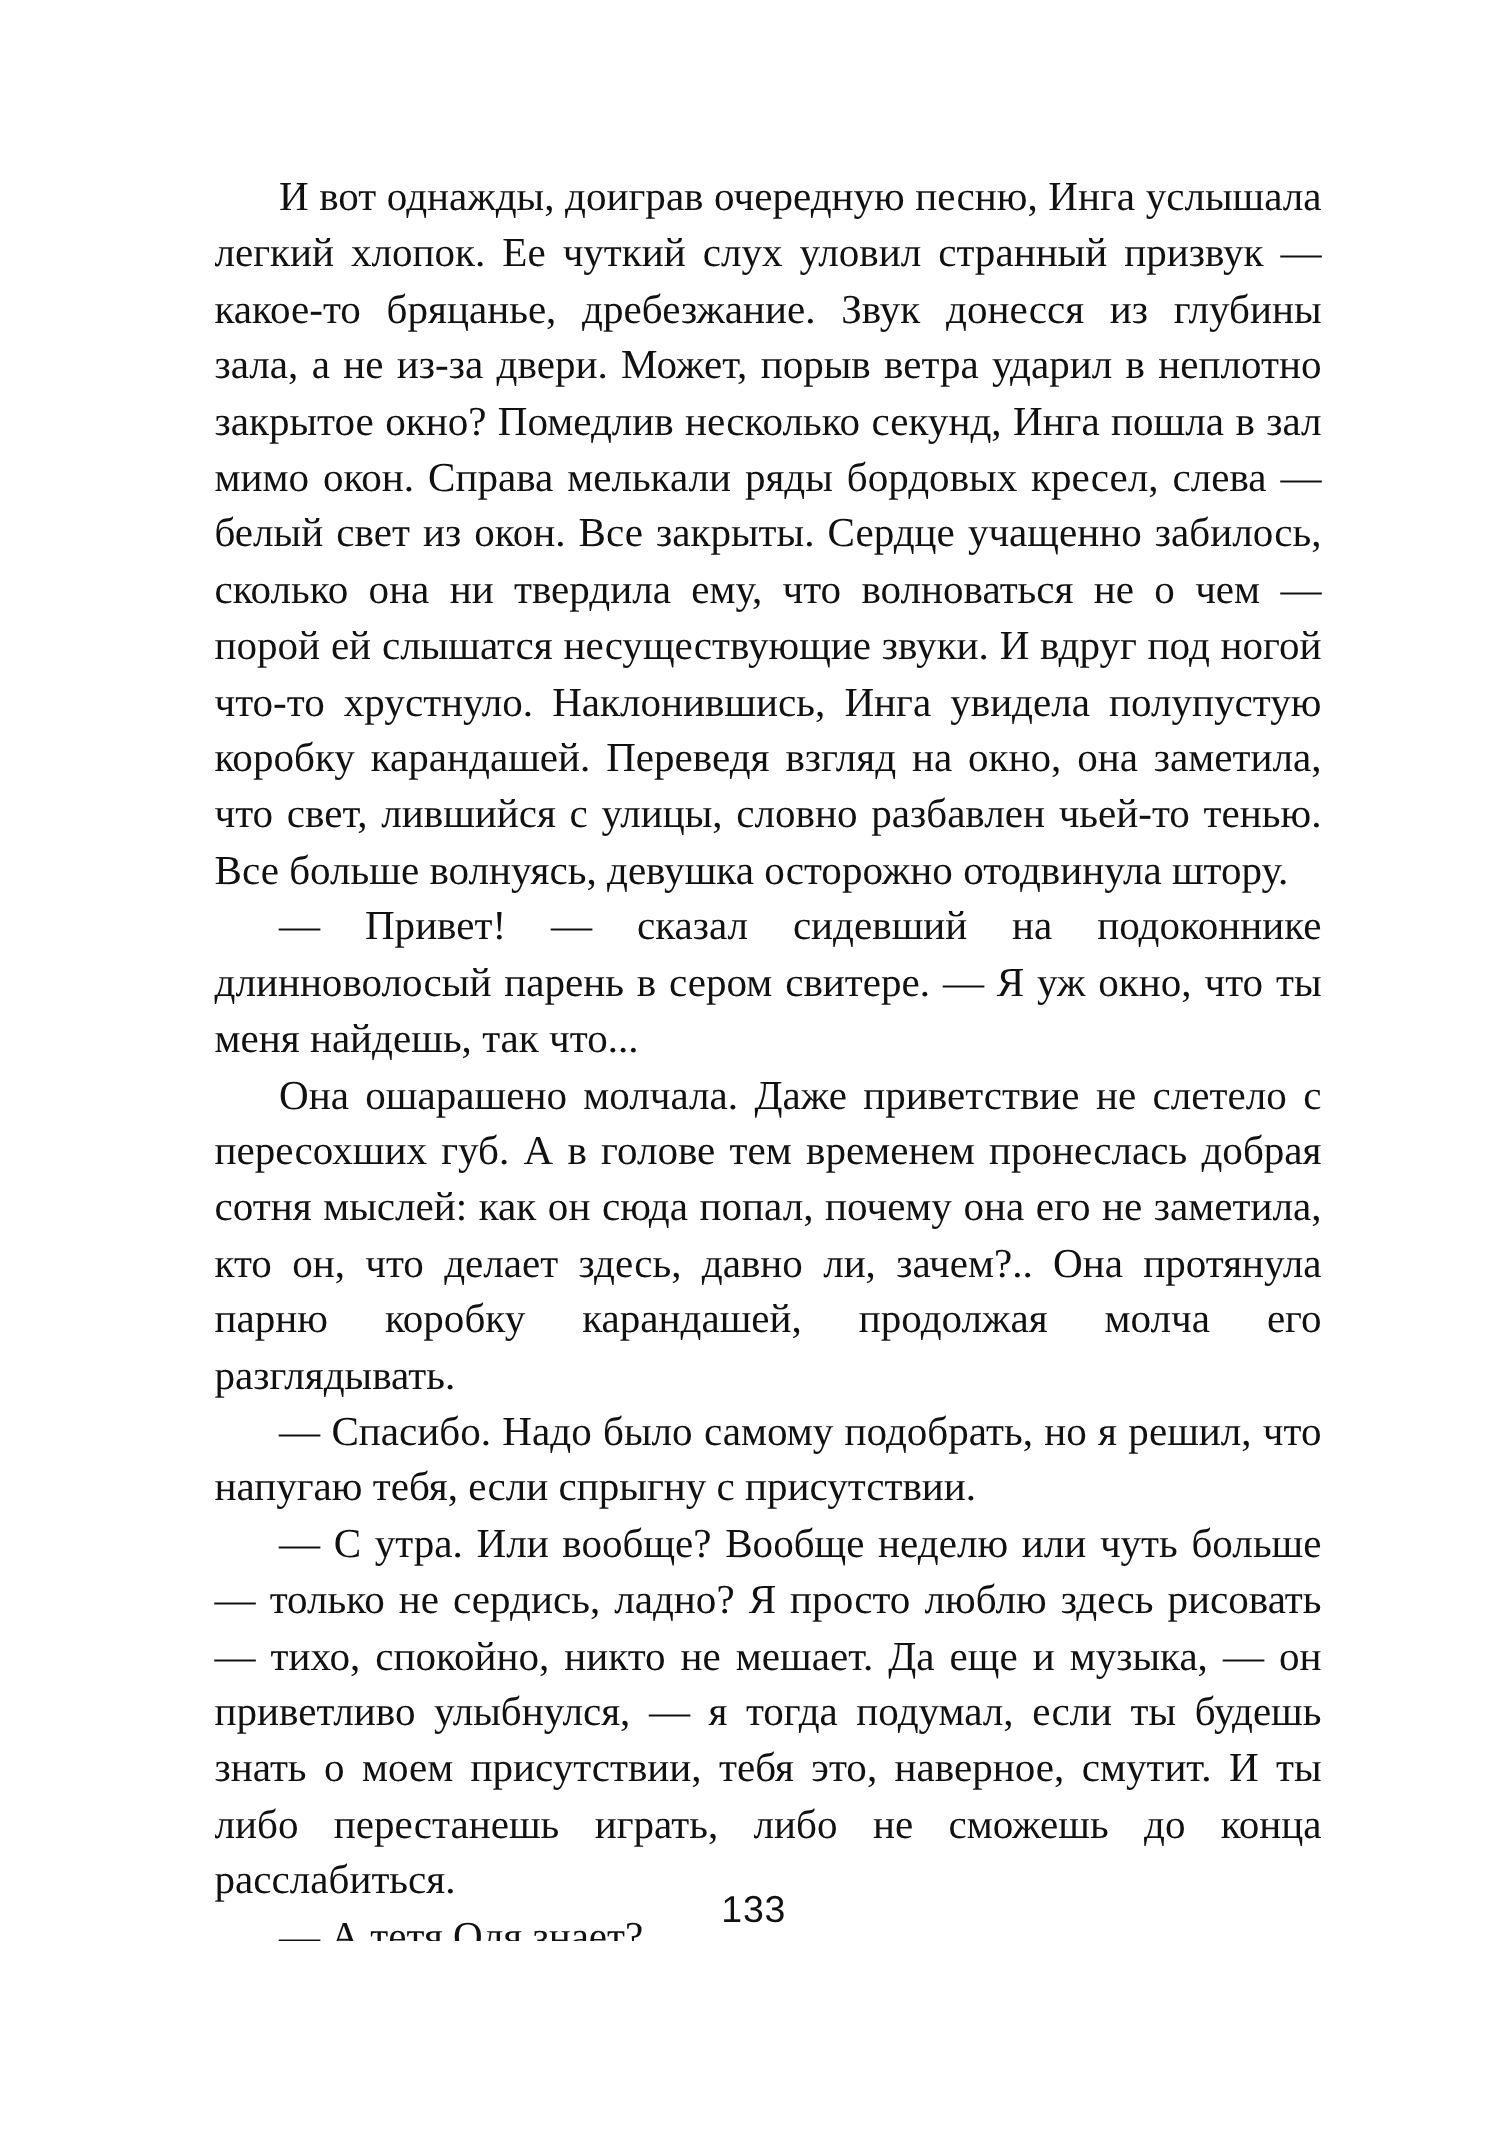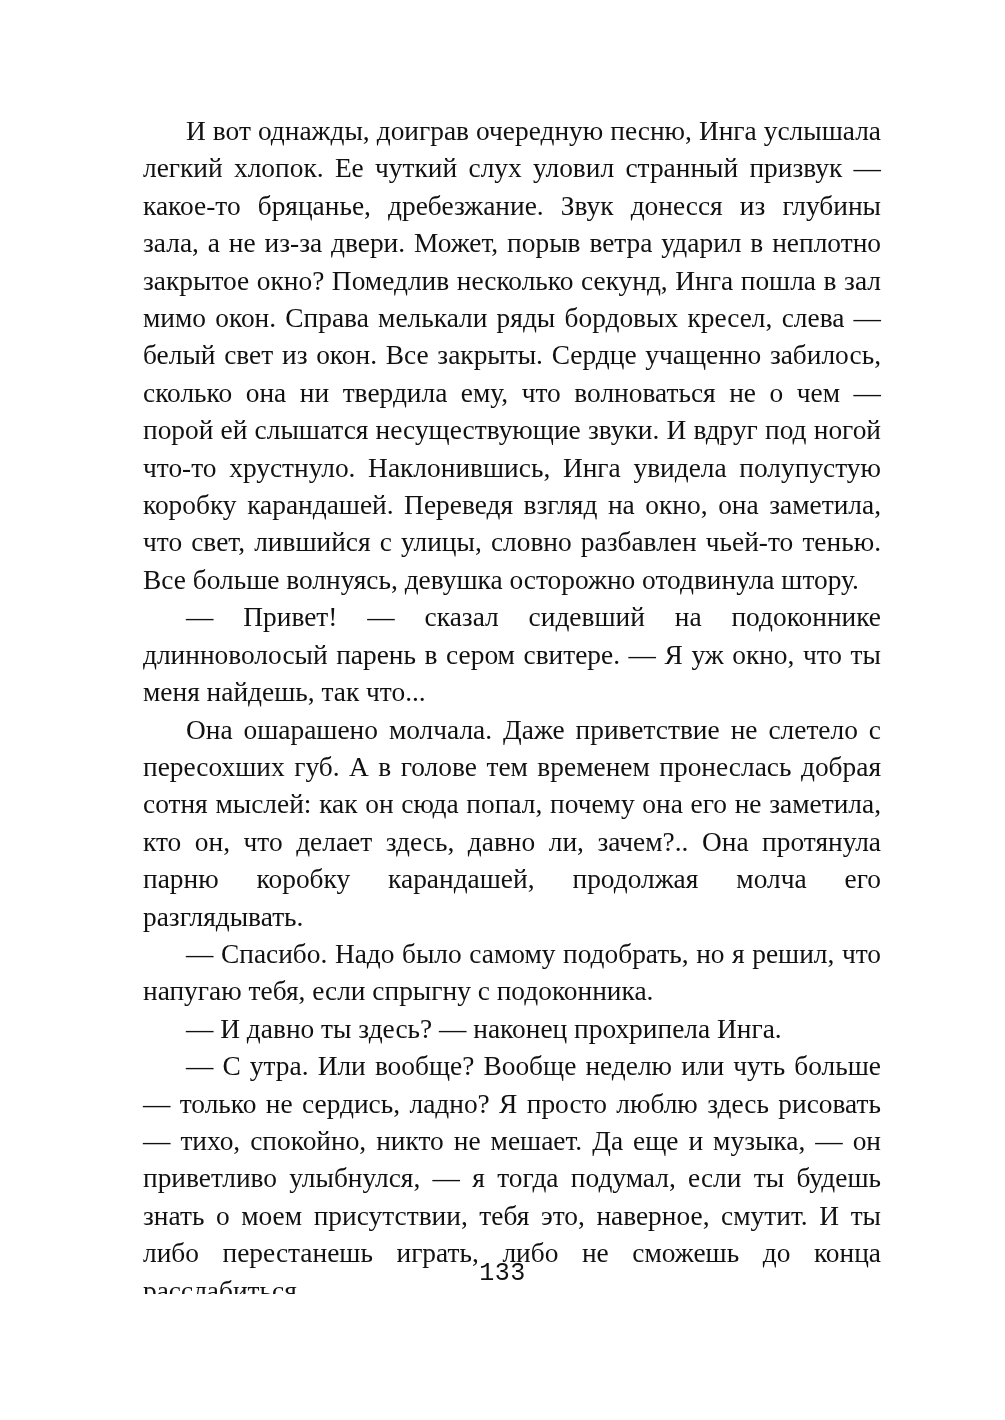--- a/index.html
+++ b/index.html
@@ -46,36 +46,35 @@
   .para:last-of-type {
     text-align-last: left;
   }
 
   .page-number {
     position: absolute;
     left: 0;
     right: 0;
     top: 1259px;
     text-align: center;
-    font-family: Liberation Mono, monospace;
+    font-family: Liberation Sans, sans-serif;
     font-size: 25px;
     color: #111111;
     letter-spacing: 0.5px;
   }
 </style>
 </head>
 <body>
 
 <div class="page">
 
   <div class="text-column">
     <p class="para">И вот однажды, доиграв очередную песню, Инга услышала легкий хлопок. Ее чуткий слух уловил странный призвук — какое-то бряцанье, дребезжание. Звук донесся из глубины зала, а не из-за двери. Может, порыв ветра ударил в неплотно закрытое окно? Помедлив несколько секунд, Инга пошла в зал мимо окон. Справа мелькали ряды бордовых кресел, слева — белый свет из окон. Все закрыты. Сердце учащенно забилось, сколько она ни твердила ему, что волноваться не о чем — порой ей слышатся несуществующие звуки. И вдруг под ногой что-то хрустнуло. Наклонившись, Инга увидела полупустую коробку карандашей. Переведя взгляд на окно, она заметила, что свет, лившийся с улицы, словно разбавлен чьей-то тенью. Все больше волнуясь, девушка осторожно отодвинула штору.</p>
     <p class="para">— Привет! — сказал сидевший на подоконнике длинноволосый парень в сером свитере. — Я уж окно, что ты меня найдешь, так что...</p>
     <p class="para">Она ошарашено молчала. Даже приветствие не слетело с пересохших губ. А в голове тем временем пронеслась добрая сотня мыслей: как он сюда попал, почему она его не заметила, кто он, что делает здесь, давно ли, зачем?.. Она протянула парню коробку карандашей, продолжая молча его разглядывать.</p>
-    <p class="para">— Спасибо. Надо было самому подобрать, но я решил, что напугаю тебя, если спрыгну с подоконника.</p>
-    <p class="para">— И давно ты здесь? — наконец прохрипела Инга.</p>
+    <p class="para">— Спасибо. Надо было самому подобрать, но я решил, что напугаю тебя, если спрыгну с присутствии.</p>
     <p class="para">— С утра. Или вообще? Вообще неделю или чуть больше — только не сердись, ладно? Я просто люблю здесь рисовать — тихо, спокойно, никто не мешает. Да еще и музыка, — он приветливо улыбнулся, — я тогда подумал, если ты будешь знать о моем присутствии, тебя это, наверное, смутит. И ты либо перестанешь играть, либо не сможешь до конца расслабиться.</p>
     <p class="para">— А тетя Оля знает?</p>
   </div>
 
   <div class="page-number">133</div>
 
 </div>
 
 </body></html>

